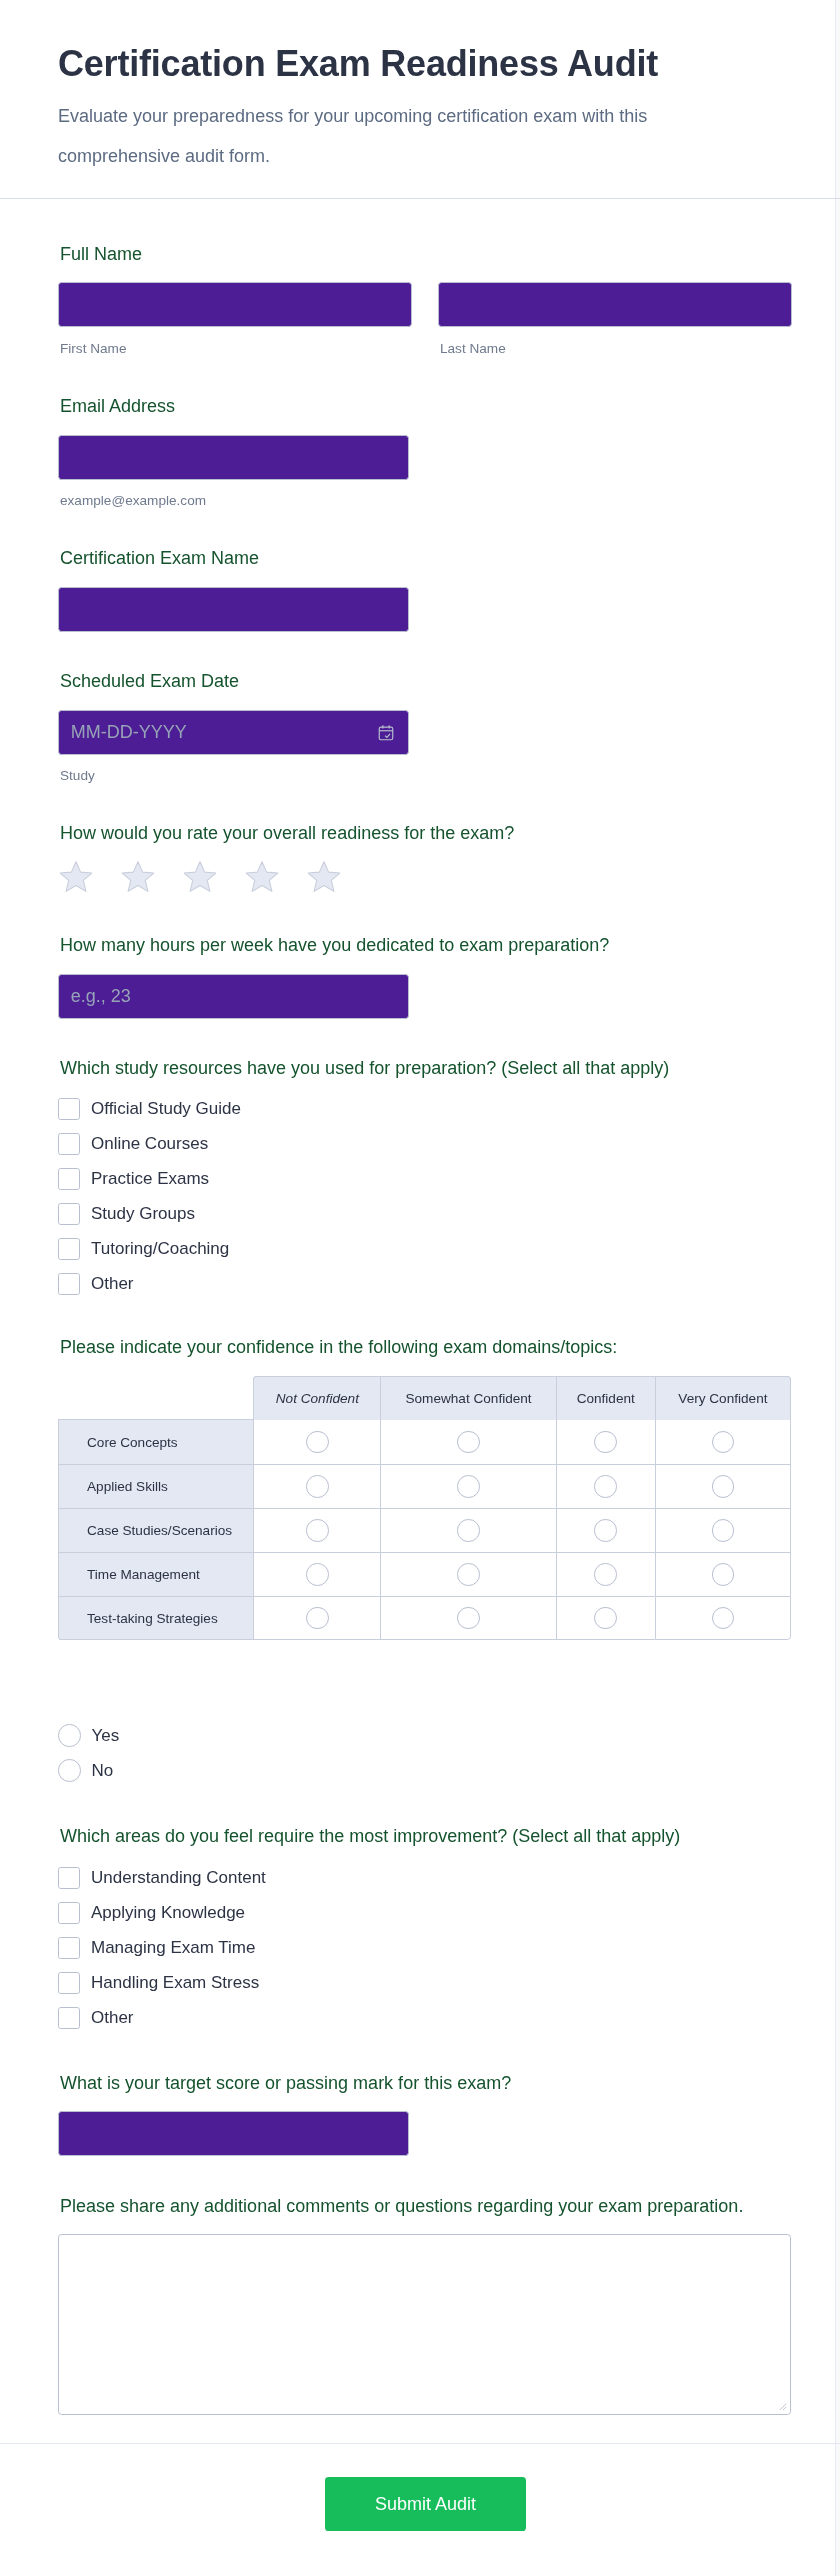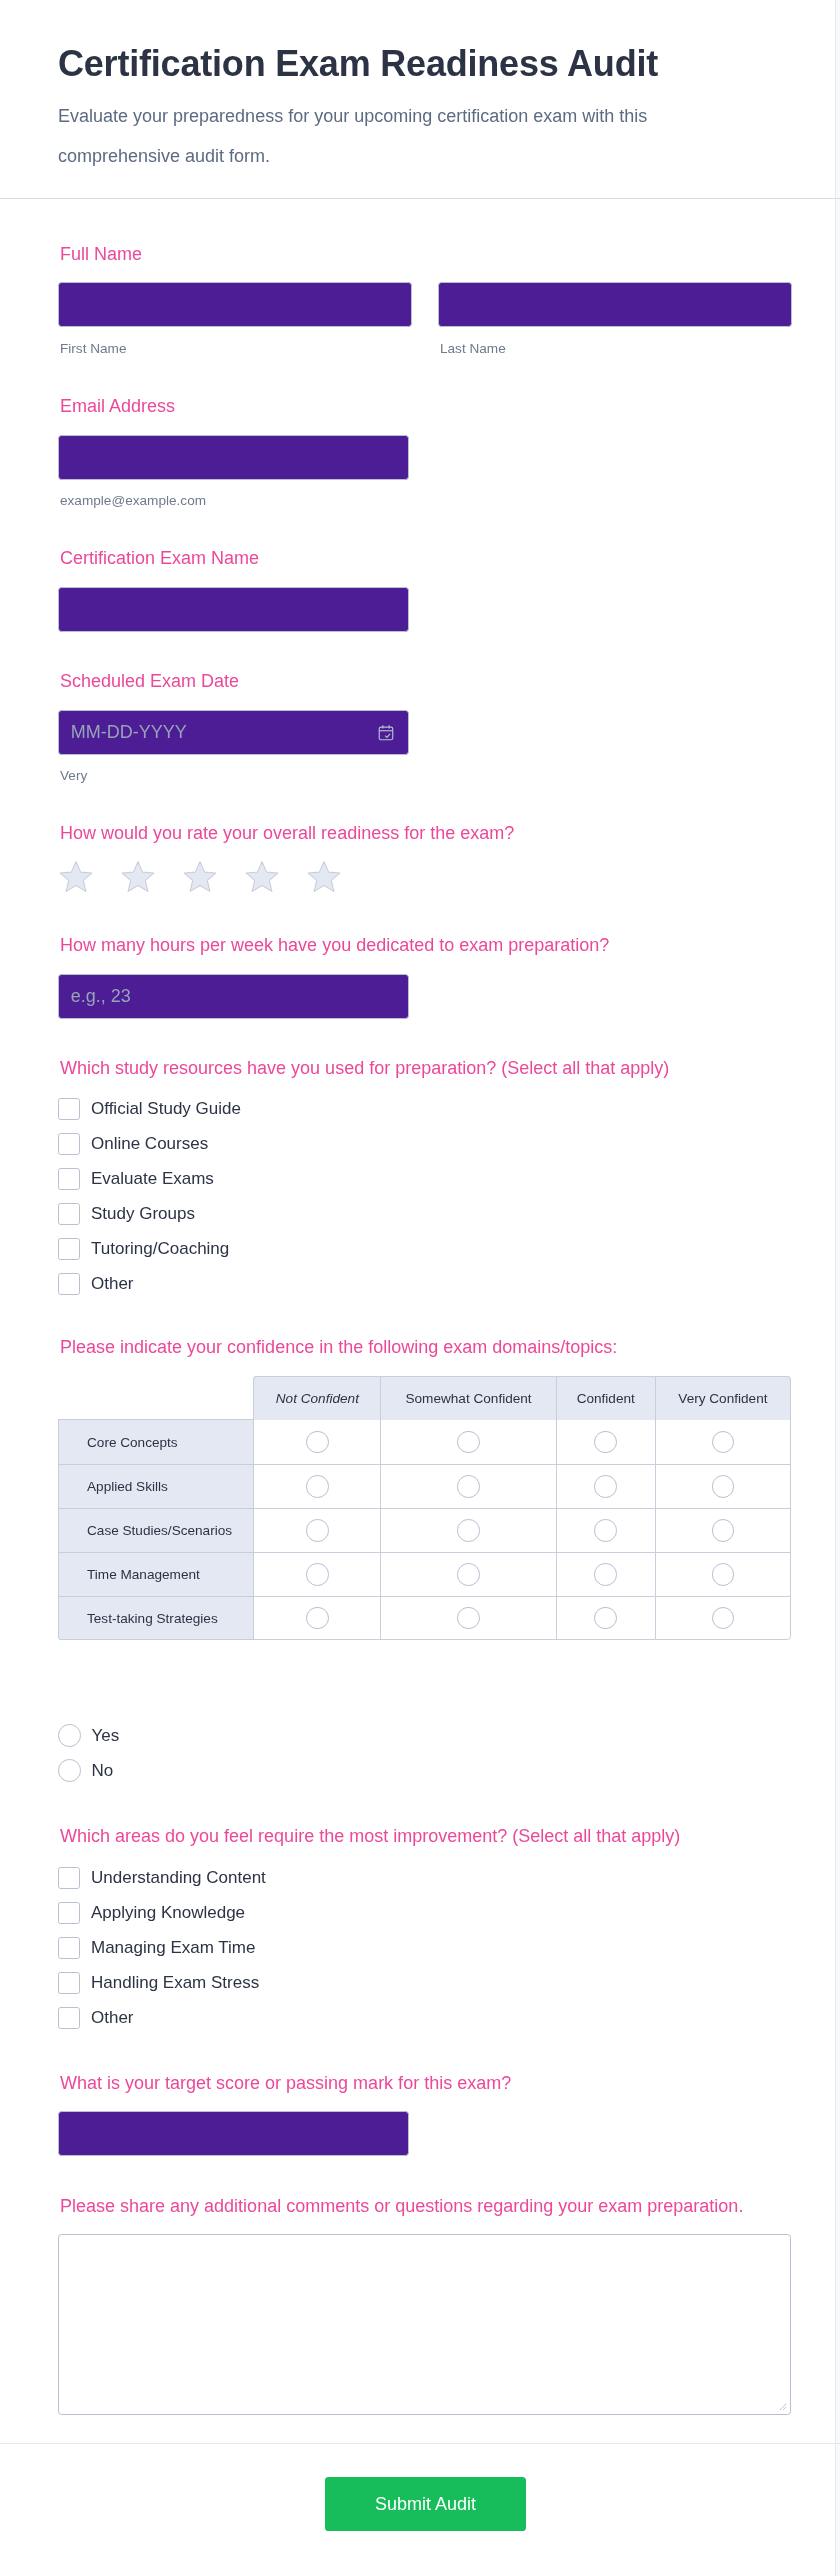--- a/index.html
+++ b/index.html
@@ -3,21 +3,21 @@
 <meta charset="utf-8">
 <style>
   * { box-sizing: border-box; margin: 0; padding: 0; }
   html, body { width: 841px; height: 2576px; background: #f8f9fb; overflow: hidden; }
   body { font-family: "Liberation Sans", "DejaVu Sans", sans-serif; color: #2c3345; }
   .card { position: absolute; left: 0; top: 0; width: 836px; height: 2576px; background: #ffffff; border-right: 0.9px solid #e6e9f0; }
   .abs { position: absolute; }
   .title { left: 58px; top: 43px; font-size: 36px; font-weight: 700; color: #2c3345; letter-spacing: -0.2px; white-space: nowrap; }
   .subtitle { left: 58px; top: 96px; width: 687px; font-size: 18px; line-height: 40px; color: #5c6b82; }
   .hdivider { left: 0; width: 840px; height: 0.9px; background: #d8dce6; }
-  .label { left: 60px; font-size: 18px; color: #ec4899; white-space: nowrap; }
+  .label { left: 60px; font-size: 18px; color: #14532d; white-space: nowrap; }
   .sublabel { left: 60px; font-size: 13.6px; color: #6f7a8e; white-space: nowrap; }
   .input { border: 0.9px solid #b8bfcf; border-radius: 3.6px; background: #4c1d95; height: 45px; }
   .placeholder { position: absolute; left: 11.8px; top: 11px; font-size: 18px; color: #97a3b6; white-space: nowrap; }
   .cal-icon { position: absolute; right: 12.7px; top: 12.7px; width: 18px; height: 18px; }
   .stars { left: 58px; top: 859px; display: flex; gap: 26px; }
   .star { width: 36px; height: 36px; }
   .check-list { left: 58px; }
   .check-item { display: flex; align-items: center; height: 35px; }
   .checkbox { width: 22px; height: 22px; border: 0.9px solid #b8bfcf; border-radius: 2.7px; background: #fff; margin-right: 11px; flex: none; }
   .check-label { font-size: 17px; color: #2c3345; white-space: nowrap; }
@@ -66,21 +66,21 @@
   <div class="abs input" style="left:58px;top:710px;width:351px">
     <span class="placeholder">MM-DD-YYYY</span>
     <svg class="cal-icon" viewBox="0 0 20 20">
       <rect x="2.5" y="3.5" width="15" height="14" rx="2" fill="none" stroke="#b6bfcd" stroke-width="1.3"></rect>
       <line x1="2.5" y1="7.5" x2="17.5" y2="7.5" stroke="#b6bfcd" stroke-width="1.3"></line>
       <line x1="6.5" y1="1.5" x2="6.5" y2="5" stroke="#b6bfcd" stroke-width="1.3"></line>
       <line x1="13.5" y1="1.5" x2="13.5" y2="5" stroke="#b6bfcd" stroke-width="1.3"></line>
       <polyline points="9,13 11,15 14.5,11" fill="none" stroke="#b6bfcd" stroke-width="1.3"></polyline>
     </svg>
   </div>
-  <div class="abs sublabel" style="top:768px">Very</div>
+  <div class="abs sublabel" style="top:768px">Study</div>
 
   <div class="abs label" style="top:823px">How would you rate your overall readiness for the exam?</div>
   <div class="abs stars">
     <svg class="star" viewBox="0 0 40 40">
         <path d="M20 3 L25.2 14.6 L37.5 15.6 L28.1 23.8 L31 36 L20 29.4 L9 36 L11.9 23.8 L2.5 15.6 L14.8 14.6 Z" fill="#e4e8f2" stroke="#c8cedb" stroke-width="1.2" stroke-linejoin="round"></path>
       </svg>
     <svg class="star" viewBox="0 0 40 40">
         <path d="M20 3 L25.2 14.6 L37.5 15.6 L28.1 23.8 L31 36 L20 29.4 L9 36 L11.9 23.8 L2.5 15.6 L14.8 14.6 Z" fill="#e4e8f2" stroke="#c8cedb" stroke-width="1.2" stroke-linejoin="round"></path>
       </svg>
     <svg class="star" viewBox="0 0 40 40">
@@ -104,21 +104,21 @@
     <div class="check-item">
         <span class="checkbox"></span>
         <span class="check-label">Official Study Guide</span>
       </div>
     <div class="check-item">
         <span class="checkbox"></span>
         <span class="check-label">Online Courses</span>
       </div>
     <div class="check-item">
         <span class="checkbox"></span>
-        <span class="check-label">Evaluate Exams</span>
+        <span class="check-label">Practice Exams</span>
       </div>
     <div class="check-item">
         <span class="checkbox"></span>
         <span class="check-label">Study Groups</span>
       </div>
     <div class="check-item">
         <span class="checkbox"></span>
         <span class="check-label">Tutoring/Coaching</span>
       </div>
     <div class="check-item">

